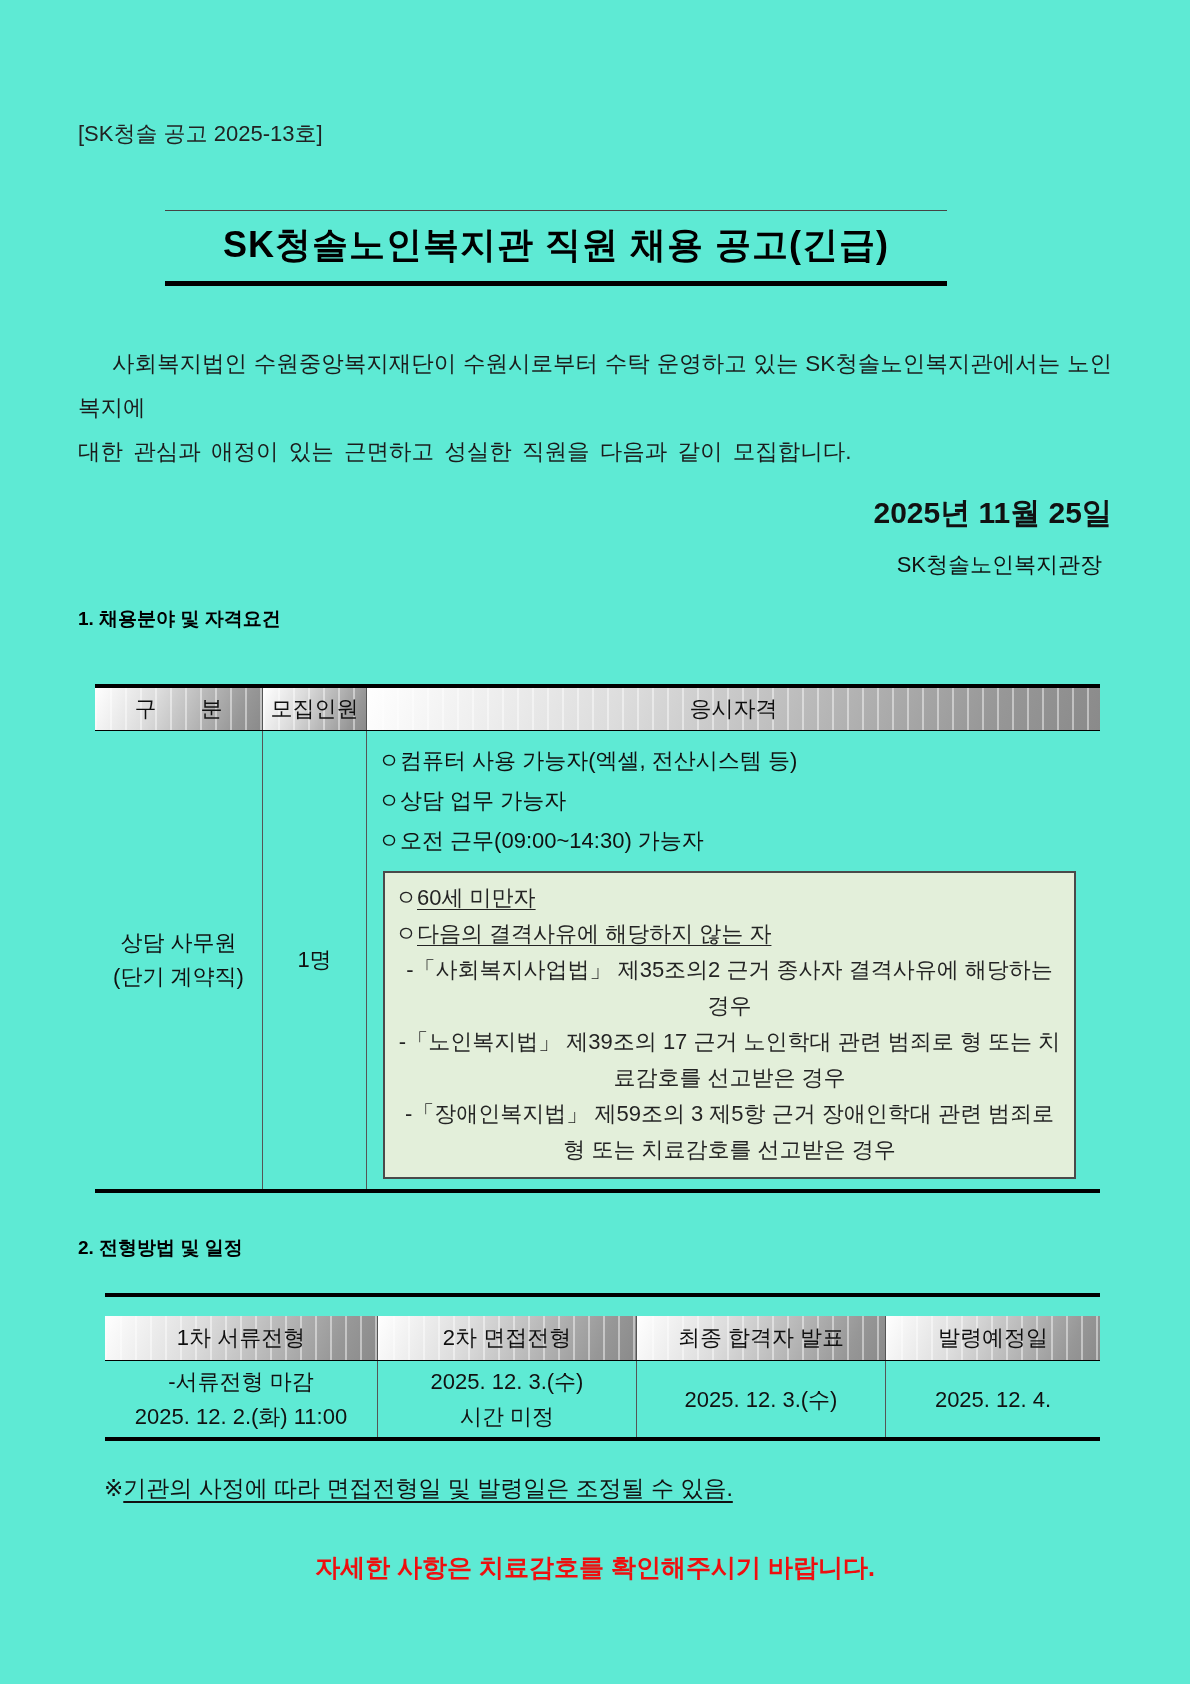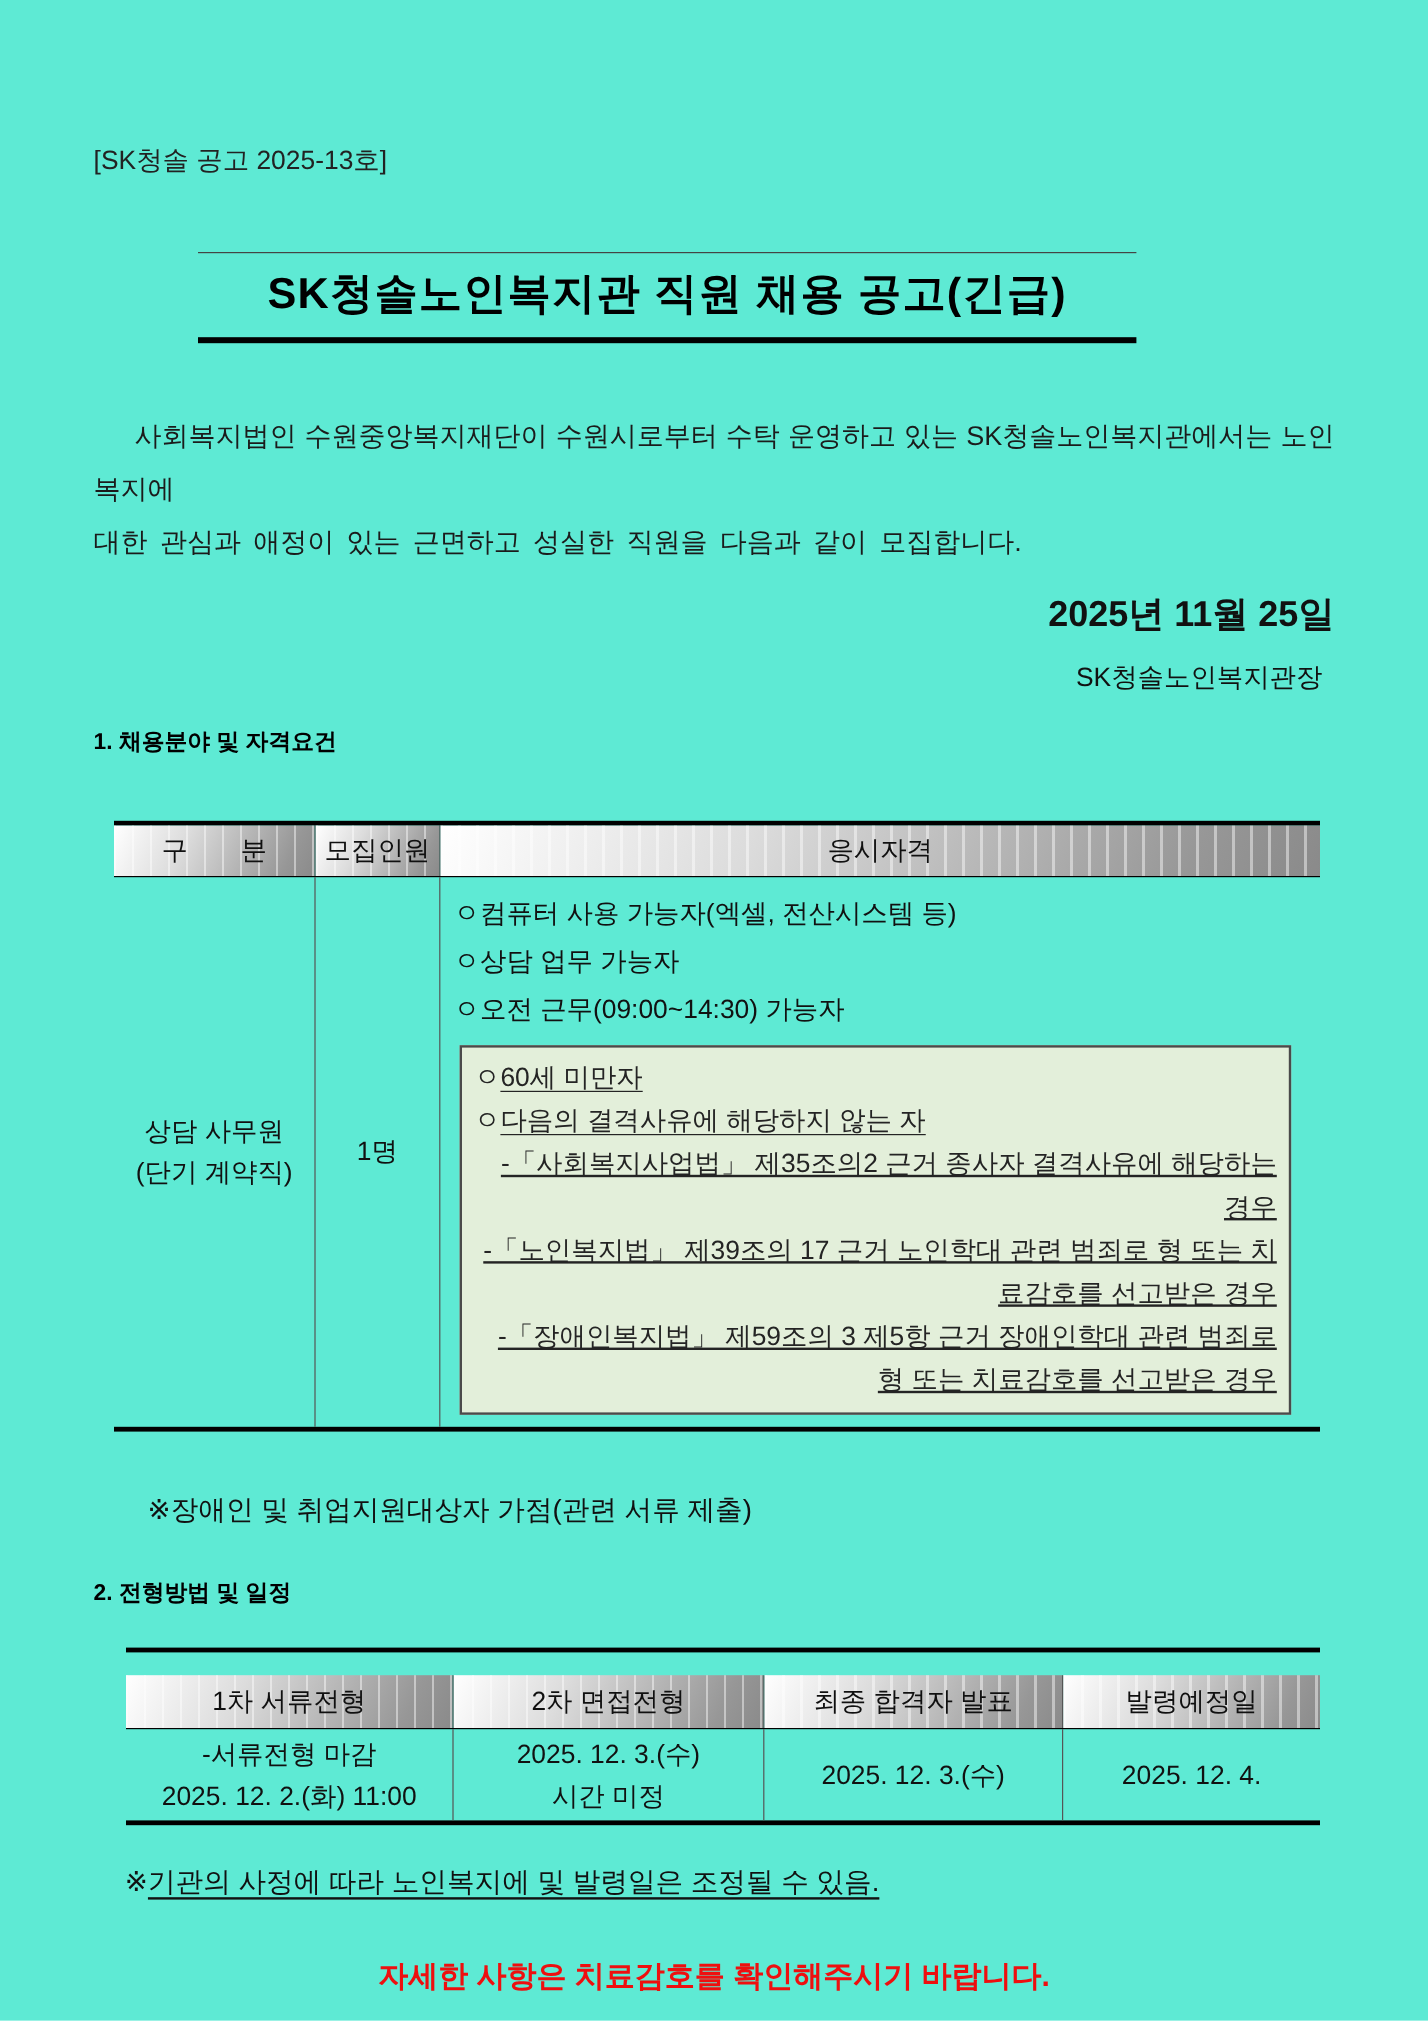--- a/index.html
+++ b/index.html
@@ -97,21 +97,21 @@
   .green-box {
     margin: 10px 12px 0 5px;
     background: #e3efda;
     border: 2px solid #4a4a4a;
     padding: 7px 10px 9px 10px;
     font-size: 22px;
     line-height: 36px;
     color: #242424;
   }
   .gb-underline { text-decoration: underline; text-underline-offset: 4px; text-decoration-thickness: 1px; }
-  .gb-detail { text-align: right; text-decoration: underline; }
+  .gb-detail { text-align: center; }
 
   .note1 { margin-top: 50px; margin-left: 45px; font-size: 23px; line-height: 30px; }
 
   
   .table2 {
     margin-top: 28px;
     margin-left: 27px;
     width: 995px;
     border-top: 4px solid #000;
     border-bottom: 4px solid #000;
@@ -193,21 +193,20 @@
             <div><span>ㅇ</span><span class="gb-underline">60세 미만자</span></div>
             <div><span>ㅇ</span><span class="gb-underline">다음의 결격사유에 해당하지 않는 자</span></div>
             <div class="gb-detail">-「사회복지사업법」 제35조의2 근거 종사자 결격사유에 해당하는 경우</div>
             <div class="gb-detail">-「노인복지법」 제39조의 17 근거 노인학대 관련 범죄로 형 또는 치료감호를 선고받은 경우</div>
             <div class="gb-detail">-「장애인복지법」 제59조의 3 제5항 근거 장애인학대 관련 범죄로 형 또는 치료감호를 선고받은 경우</div>
           </div>
         </div>
       </div>
     </div>
 
-    <div class="note1">※장애인 및 취업지원대상자 가점(관련 서류 제출)</div>
 
     <h2 class="section-heading s2-heading">2. 전형방법 및 일정</h2>
 
     <div class="table2">
       <div class="t2-header">
         <div class="th-cell">1차 서류전형</div>
         <div class="th-cell col-sep">2차 면접전형</div>
         <div class="th-cell col-sep">최종 합격자 발표</div>
         <div class="th-cell col-sep">발령예정일</div>
       </div>
@@ -218,18 +217,18 @@
         </div>
         <div class="t2-cell col-sep">
           <div>2025. 12. 3.(수)</div>
           <div>시간 미정</div>
         </div>
         <div class="t2-cell col-sep">2025. 12. 3.(수)</div>
         <div class="t2-cell col-sep">2025. 12. 4.</div>
       </div>
     </div>
 
-    <div class="note2"><span>※</span><span class="ul">기관의 사정에 따라 노인복지에 및 발령일은 조정될 수 있음.</span></div>
+    <div class="note2"><span>※</span><span class="ul">기관의 사정에 따라 면접전형일 및 발령일은 조정될 수 있음.</span></div>
 
     <div class="red-notice">자세한 사항은 치료감호를 확인해주시기 바랍니다.</div>
 
   </div>
 </div>
 
 </body></html>

